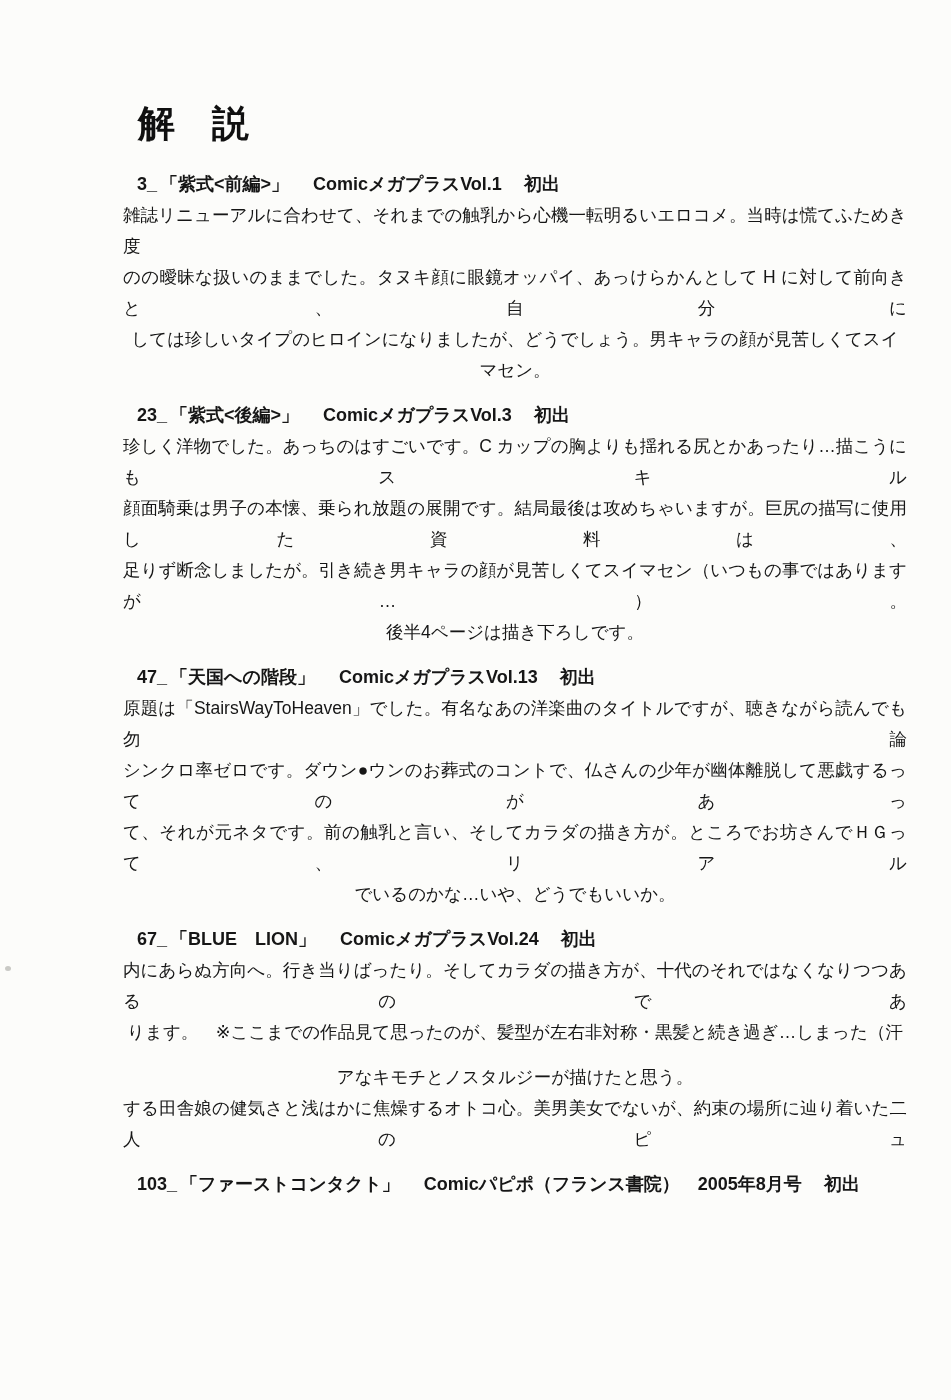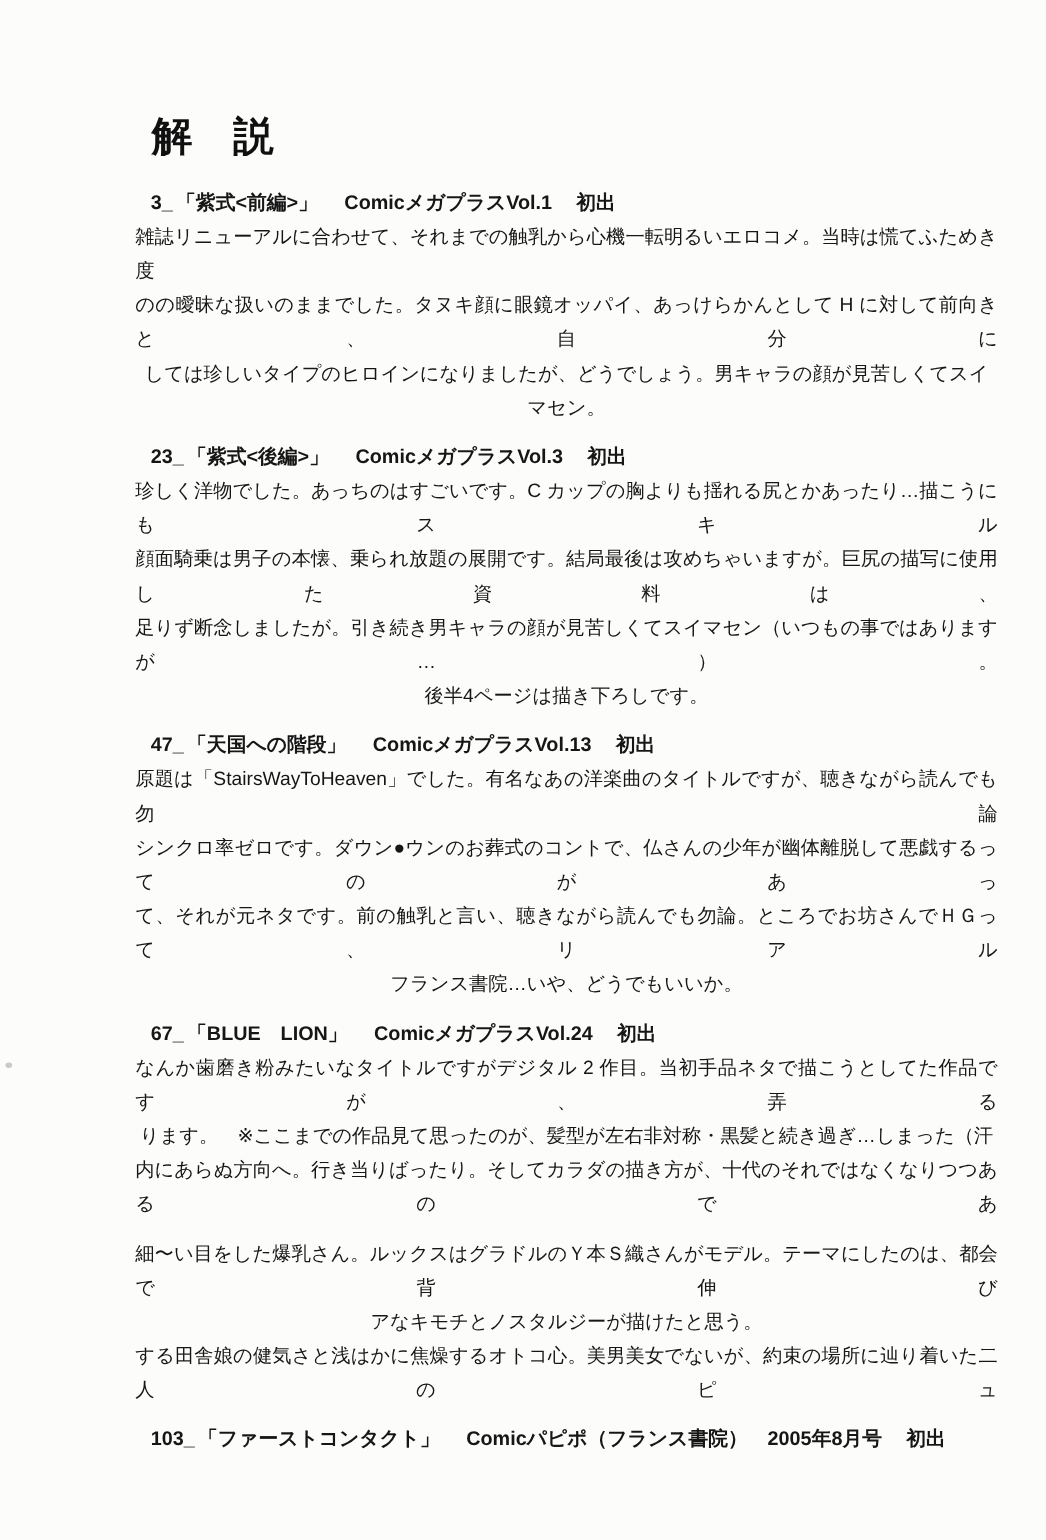--- a/index.html
+++ b/index.html
@@ -86,35 +86,33 @@
       <p class="line full">足りず断念しましたが。引き続き男キャラの顔が見苦しくてスイマセン（いつもの事ではありますが…）。</p>
       <p class="line">後半4ページは描き下ろしです。</p>
     </section>
 
     <section class="entry">
       <div class="heading">
         <span class="num">47_</span><span class="work">「天国への階段」</span><span class="pub">ComicメガプラスVol.13</span><span class="note">初出</span>
       </div>
       <p class="line full">原題は「StairsWayToHeaven」でした。有名なあの洋楽曲のタイトルですが、聴きながら読んでも勿論</p>
       <p class="line full">シンクロ率ゼロです。ダウン●ウンのお葬式のコントで、仏さんの少年が幽体離脱して悪戯するってのがあっ</p>
-      <p class="line full">て、それが元ネタです。前の触乳と言い、聴きながら読んでも勿論。ところでお坊さんでＨＧって、リアル</p>
-      <p class="line">フランス書院…いや、どうでもいいか。</p>
+      <p class="line full">て、それが元ネタです。前の触乳と言い、そしてカラダの描き方が。ところでお坊さんでＨＧって、リアル</p>
+      <p class="line">でいるのかな…いや、どうでもいいか。</p>
     </section>
 
     <section class="entry">
       <div class="heading">
         <span class="num">67_</span><span class="work">「BLUE　LION」</span><span class="pub">ComicメガプラスVol.24</span><span class="note">初出</span>
       </div>
-      <p class="line full">なんか歯磨き粉みたいなタイトルですがデジタル 2 作目。当初手品ネタで描こうとしてた作品ですが、弄る</p>
+      <p class="line full">内にあらぬ方向へ。行き当りばったり。そしてカラダの描き方が、十代のそれではなくなりつつあるのであ</p>
       <p class="line">ります。　※ここまでの作品見て思ったのが、髪型が左右非対称・黒髪と続き過ぎ…しまった（汗</p>
-      <p class="line full">内にあらぬ方向へ。行き当りばったり。そしてカラダの描き方が、十代のそれではなくなりつつあるのであ</p>
     </section>
 
     <section class="entry">
-      <p class="line full">細〜い目をした爆乳さん。ルックスはグラドルのＹ本Ｓ織さんがモデル。テーマにしたのは、都会で背伸び</p>
       <p class="line">アなキモチとノスタルジーが描けたと思う。</p>
       <p class="line full">する田舎娘の健気さと浅はかに焦燥するオトコ心。美男美女でないが、約束の場所に辿り着いた二人のピュ</p>
     </section>
 
     <section class="entry">
       <div class="heading">
         <span class="num">103_</span><span class="work">「ファーストコンタクト」</span><span class="pub">Comicパピポ（フランス書院）　2005年8月号</span><span class="note">初出</span>
       </div>
 
     </section>

